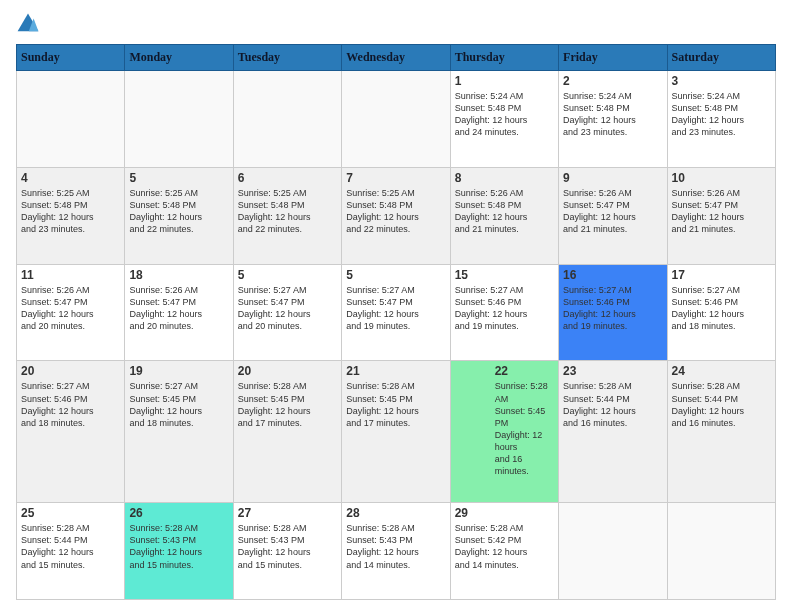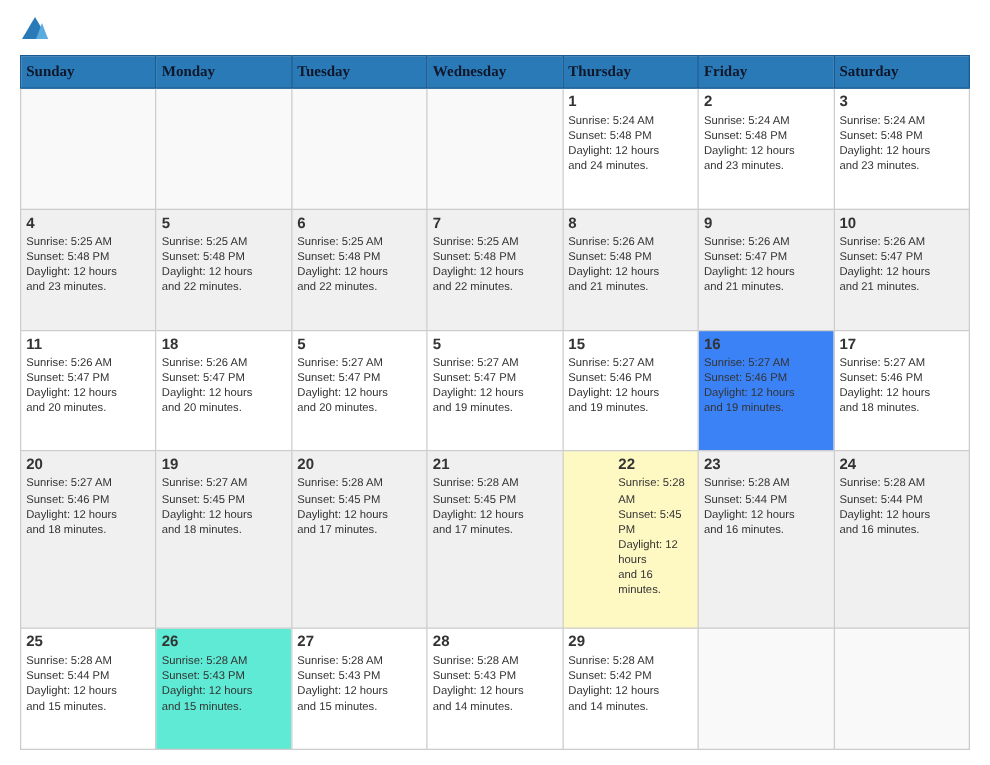--- a/index.html
+++ b/index.html
@@ -292,21 +292,21 @@
 Daylight: 12 hours
 and 17 minutes.</div>
           </td>
           <td style="background: rgb(240, 240, 240);">
             <div class="day-num">21</div>
             <div class="day-info" style="white-space: pre-line;">Sunrise: 5:28 AM
 Sunset: 5:45 PM
 Daylight: 12 hours
 and 17 minutes.</div>
           </td>
-          <td style="background: #fef9c3; padding-left: 44px;">
+          <td style="background: #86efac; padding-left: 44px;">
             <div class="day-num">22</div>
             <div class="day-info" style="white-space: pre-line;">Sunrise: 5:28 AM
 Sunset: 5:45 PM
 Daylight: 12 hours
 and 16 minutes.</div>
           </td>
           <td style="background: rgb(240, 240, 240);">
             <div class="day-num">23</div>
             <div class="day-info" style="white-space: pre-line;">Sunrise: 5:28 AM
 Sunset: 5:44 PM

